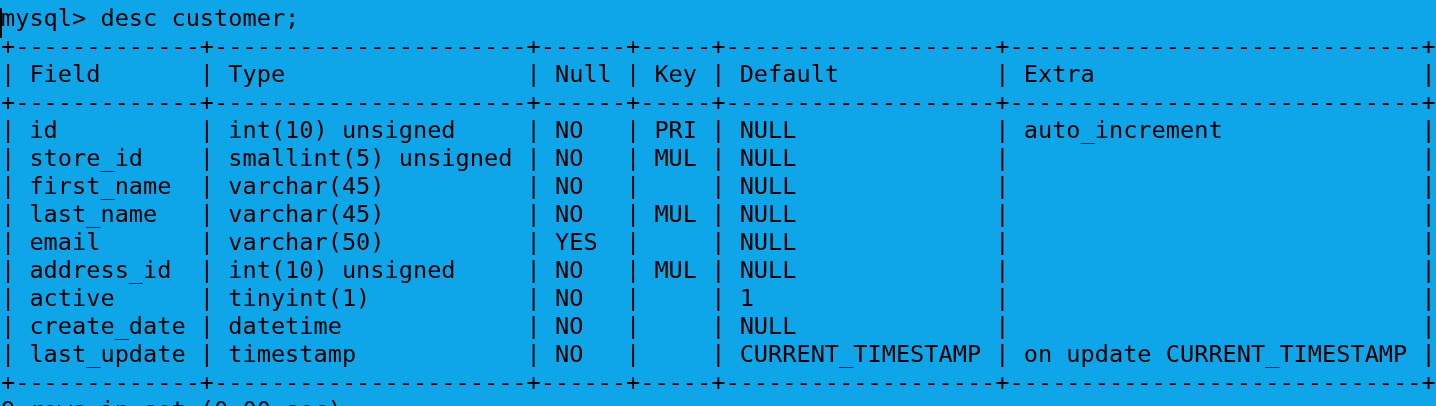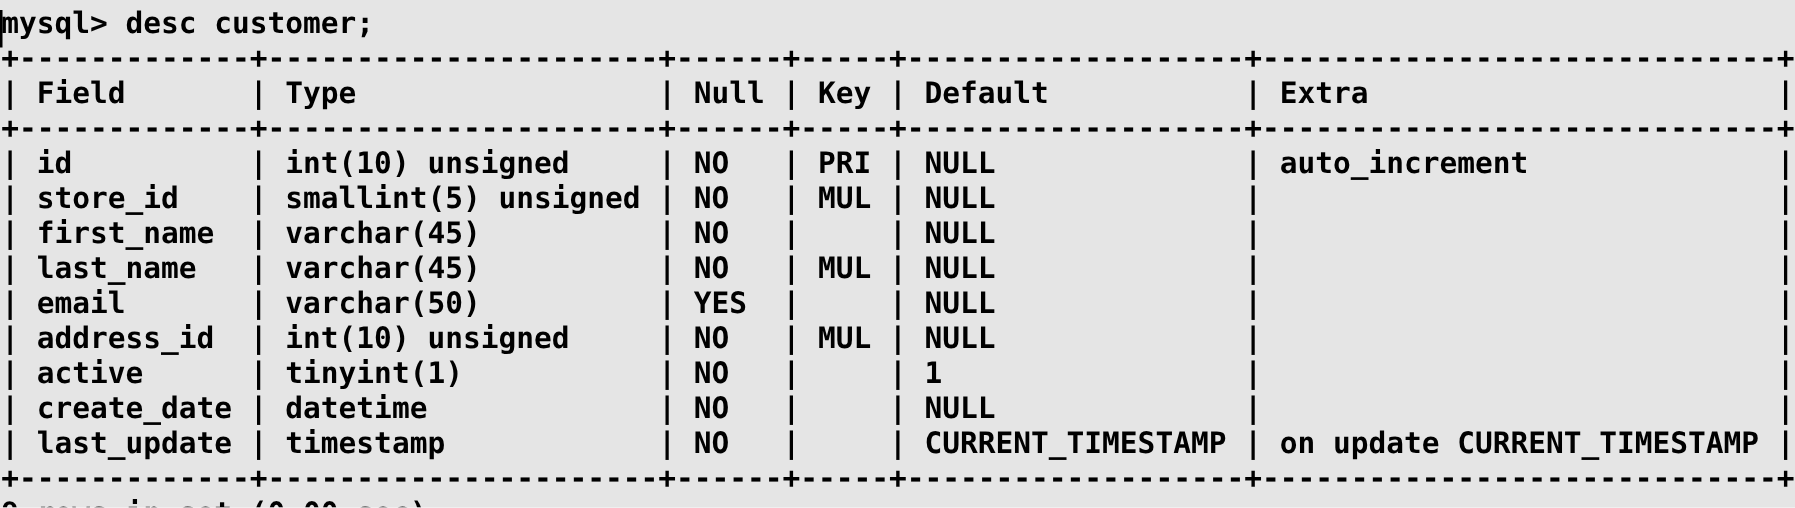--- a/index.html
+++ b/index.html
@@ -33,21 +33,21 @@
     font-family: "DejaVu Sans Mono", "Liberation Mono", monospace;
     font-size: 23.6px;
     line-height: 28px;
     color: #000000;
     white-space: pre;
   }
 </style>
 </head>
 <body>
 
-<div class="terminal" style="background: #e5e5e5; font-weight: bold;">
+<div class="terminal" style="background: #0ea5e9;">
   <div class="edge-artifact"></div>
   <pre class="screen" style="color: rgb(0, 0, 0);"><span><span>mysql&gt; </span><span>desc customer;</span></span>
 <span id="table-block">+-------------+----------------------+------+-----+-------------------+-----------------------------+
 | Field       | Type                 | Null | Key | Default           | Extra                       |
 +-------------+----------------------+------+-----+-------------------+-----------------------------+
 | id          | int(10) unsigned     | NO   | PRI | NULL              | auto_increment              |
 | store_id    | smallint(5) unsigned | NO   | MUL | NULL              |                             |
 | first_name  | varchar(45)          | NO   |     | NULL              |                             |
 | last_name   | varchar(45)          | NO   | MUL | NULL              |                             |
 | email       | varchar(50)          | YES  |     | NULL              |                             |

